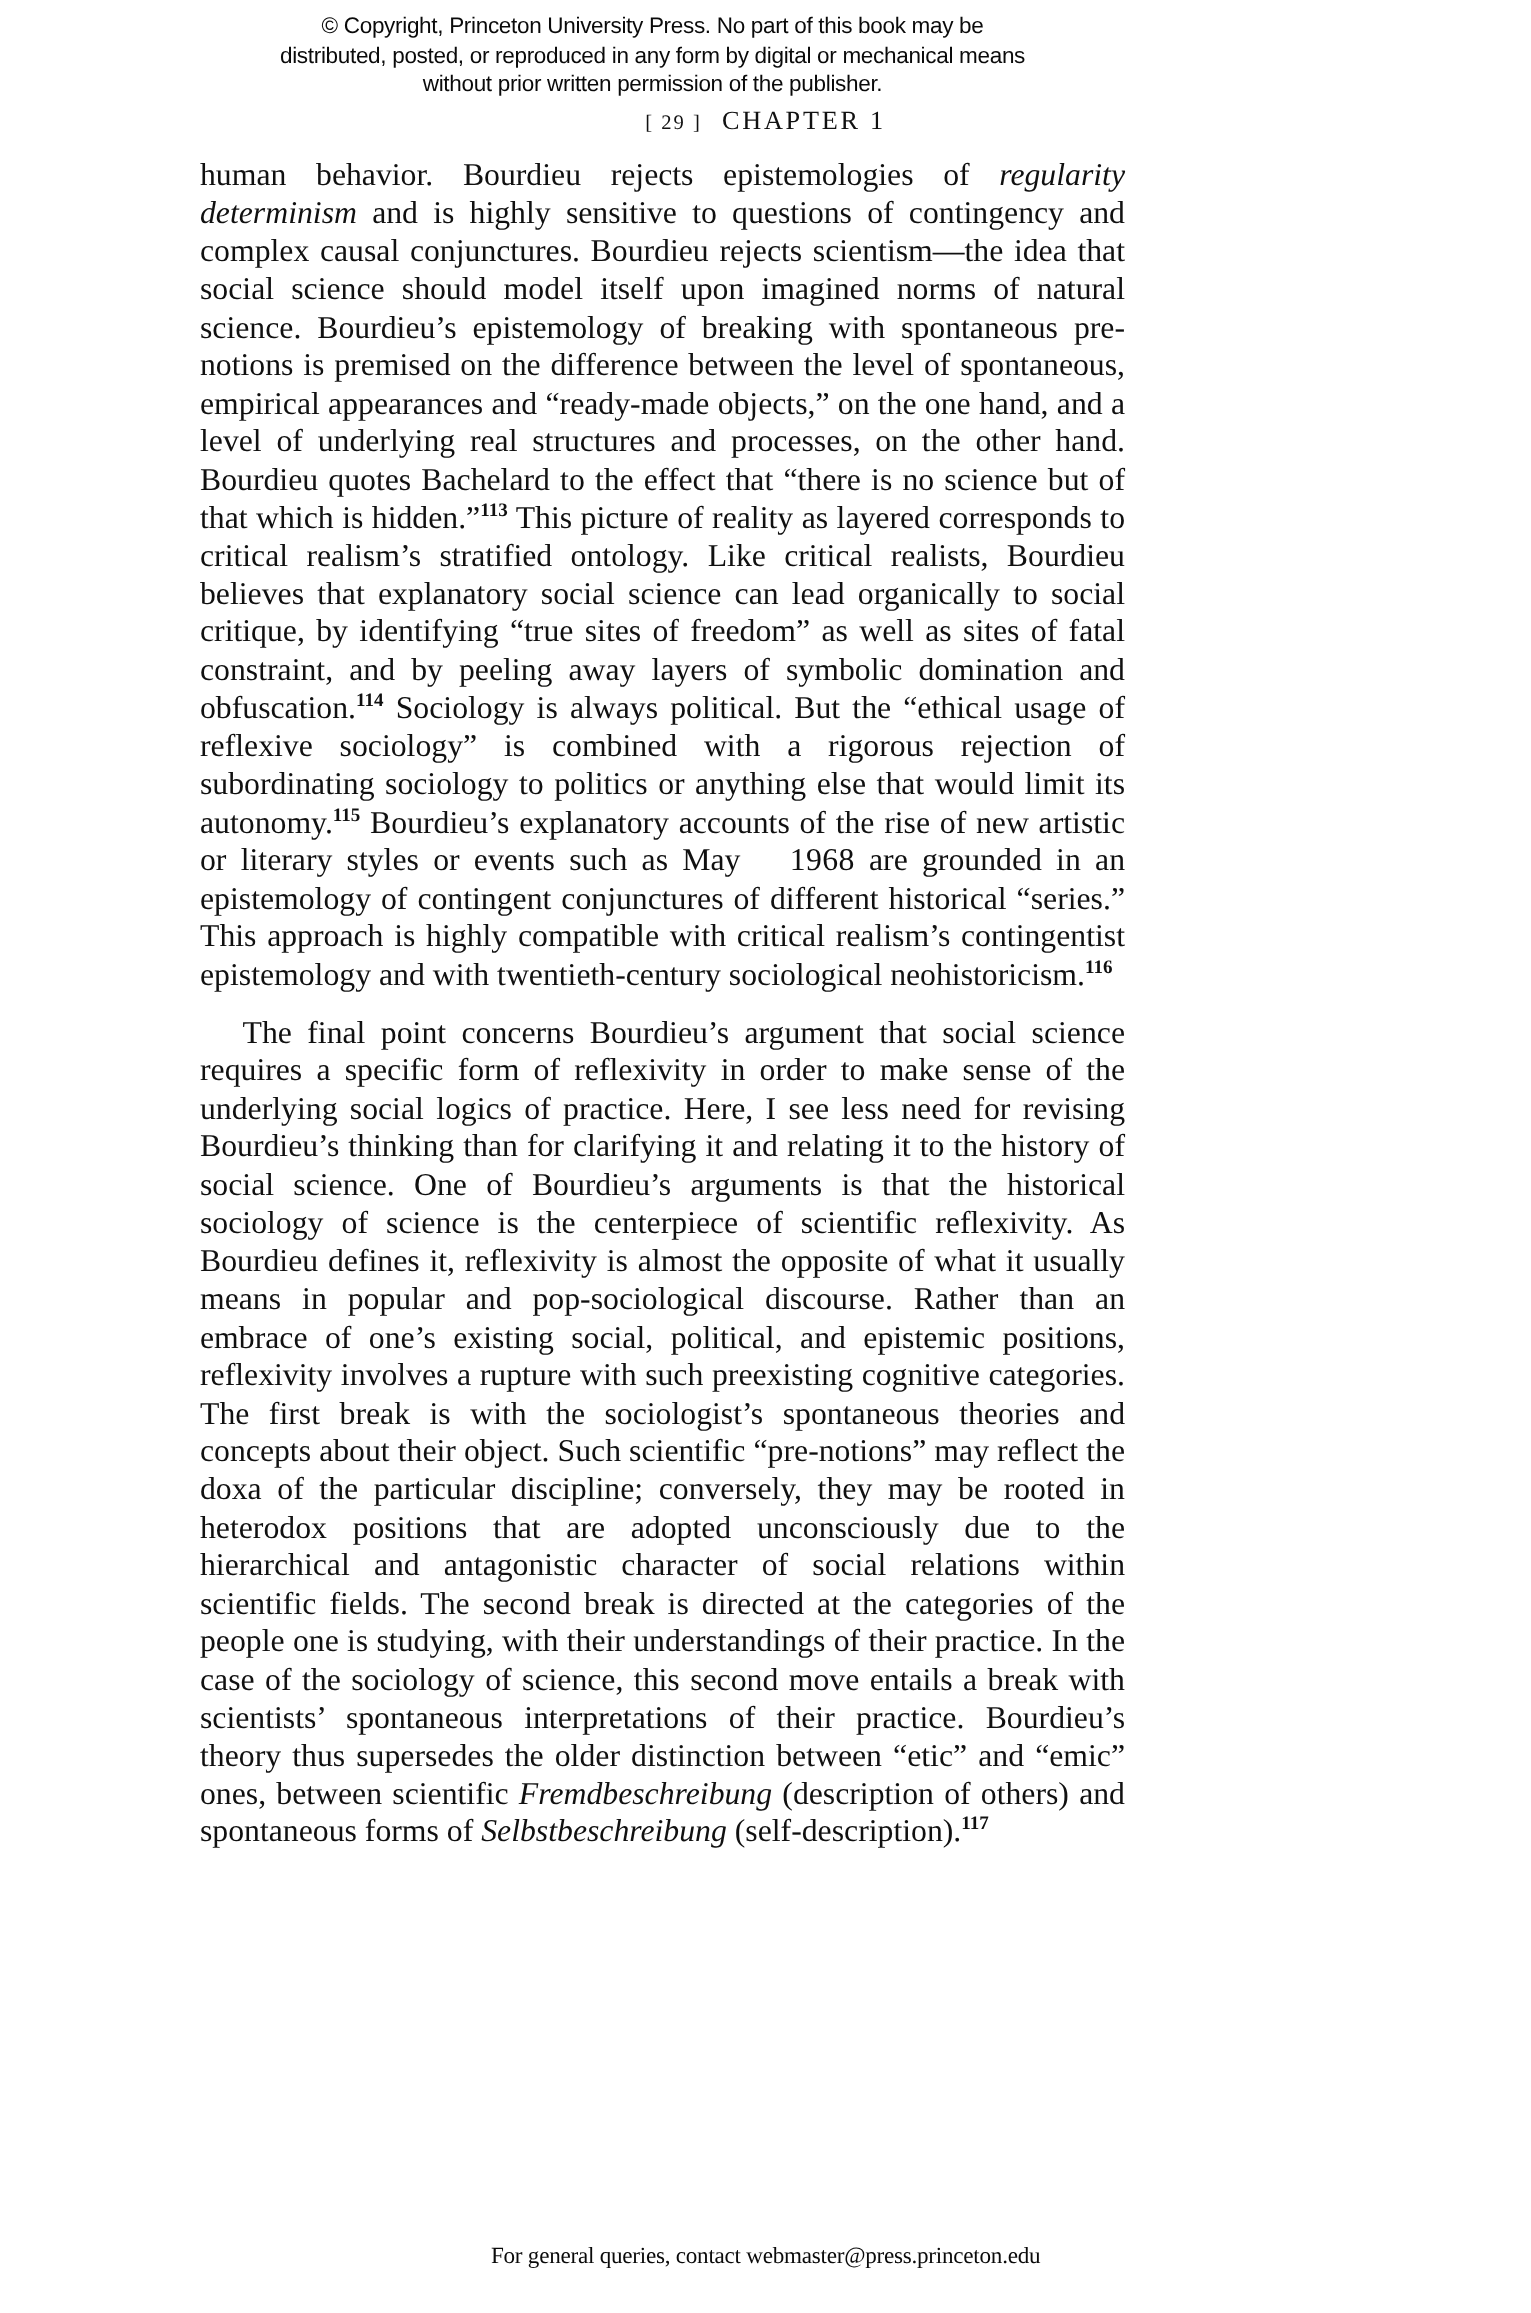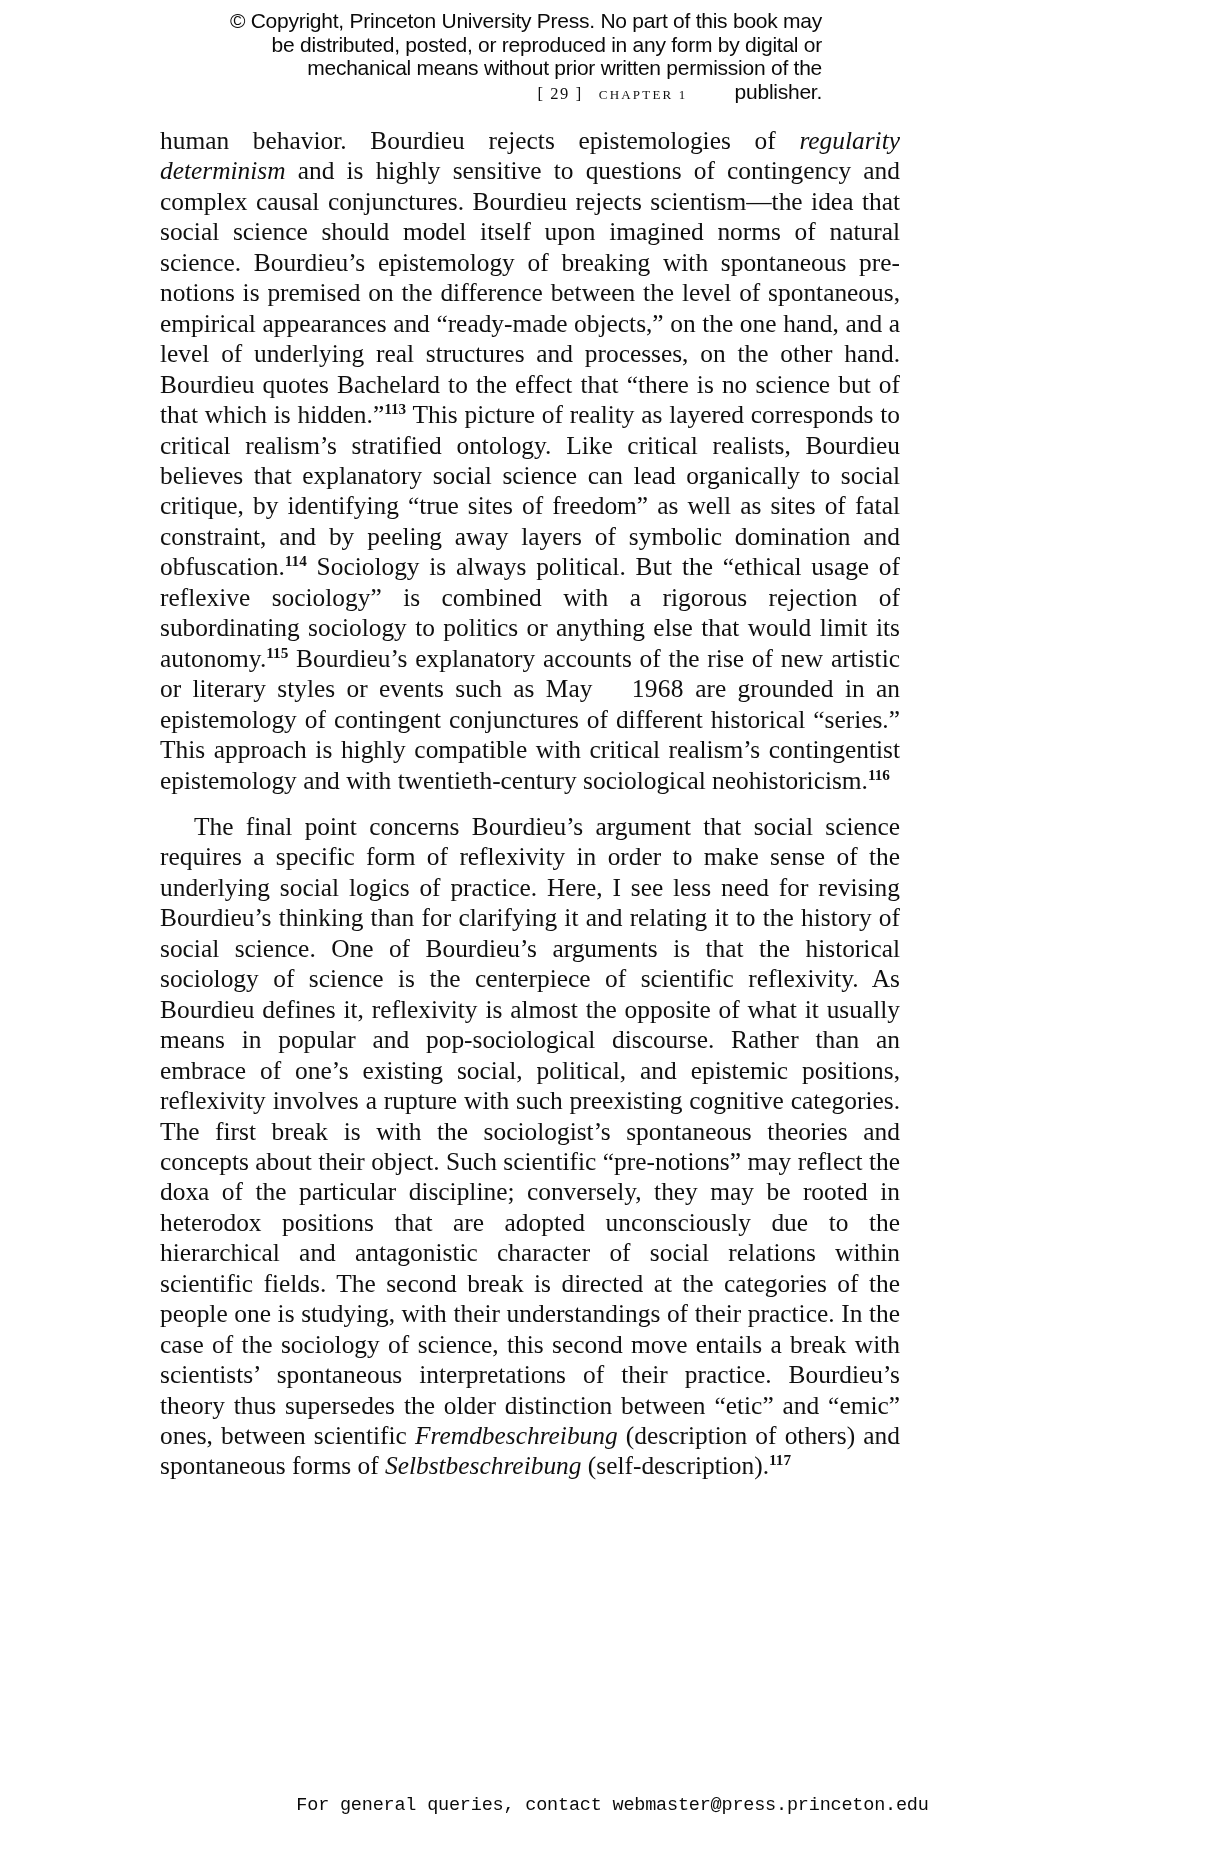--- a/index.html
+++ b/index.html
@@ -19,46 +19,46 @@
     color: #0d0d0d;
   }
 
   
   .copyright {
     position: absolute;
     left: 222px;
     top: 9px;
     width: 600px;
     font-family: "Liberation Sans", sans-serif;
-    font-size: 21px;
+    font-size: 18px;
     line-height: 23.5px;
     color: #0a0a0a;
     letter-spacing: -0.25px;
-    text-align: right;
+    text-align: center;
   }
 
   
   .running-head {
     position: absolute;
     left: 0;
     top: 84px;
     width: 1225px;
     text-align: center;
     font-family: "Liberation Serif", serif;
     font-size: 16.5px;
     color: #111111;
   }
   .running-head .folio {
     letter-spacing: 1.6px;
   }
   .running-head .chap {
     font-variant: small-caps;
     letter-spacing: 2.2px;
     margin-left: 16px;
-    font-size: 13px;
+    font-size: 21px;
   }
 
   
   .body-col {
     position: absolute;
     left: 160px;
     top: 125px;
     width: 740px;
     font-size: 25.4px;
     line-height: 30.45px;
@@ -99,21 +99,21 @@
     margin-left: 28px;
   }
 
   
   .footer {
     position: absolute;
     left: 0;
     top: 1795px;
     width: 1225px;
     text-align: center;
-    font-family: Liberation Mono, monospace;
+    font-family: Liberation Serif, serif;
     font-size: 18.5px;
     color: #0a0a0a;
     letter-spacing: -0.2px;
   }
 </style>
 </head>
 <body>
 
 <div class="page">
 

